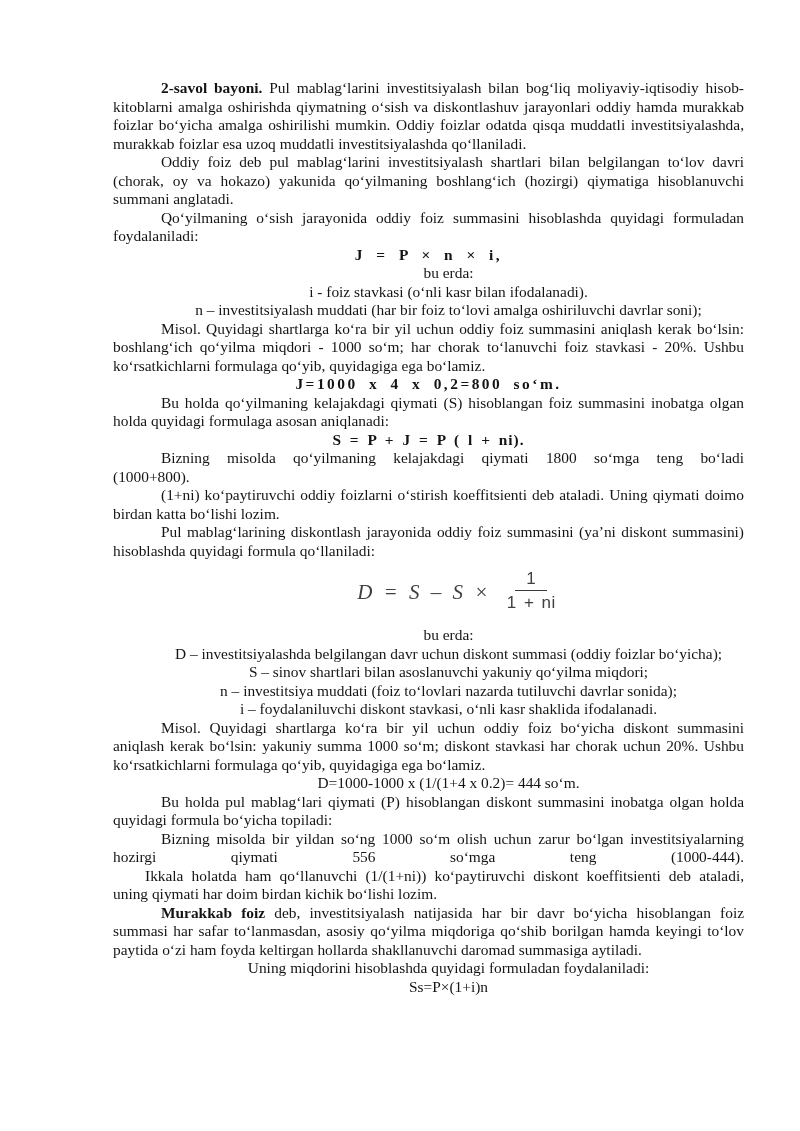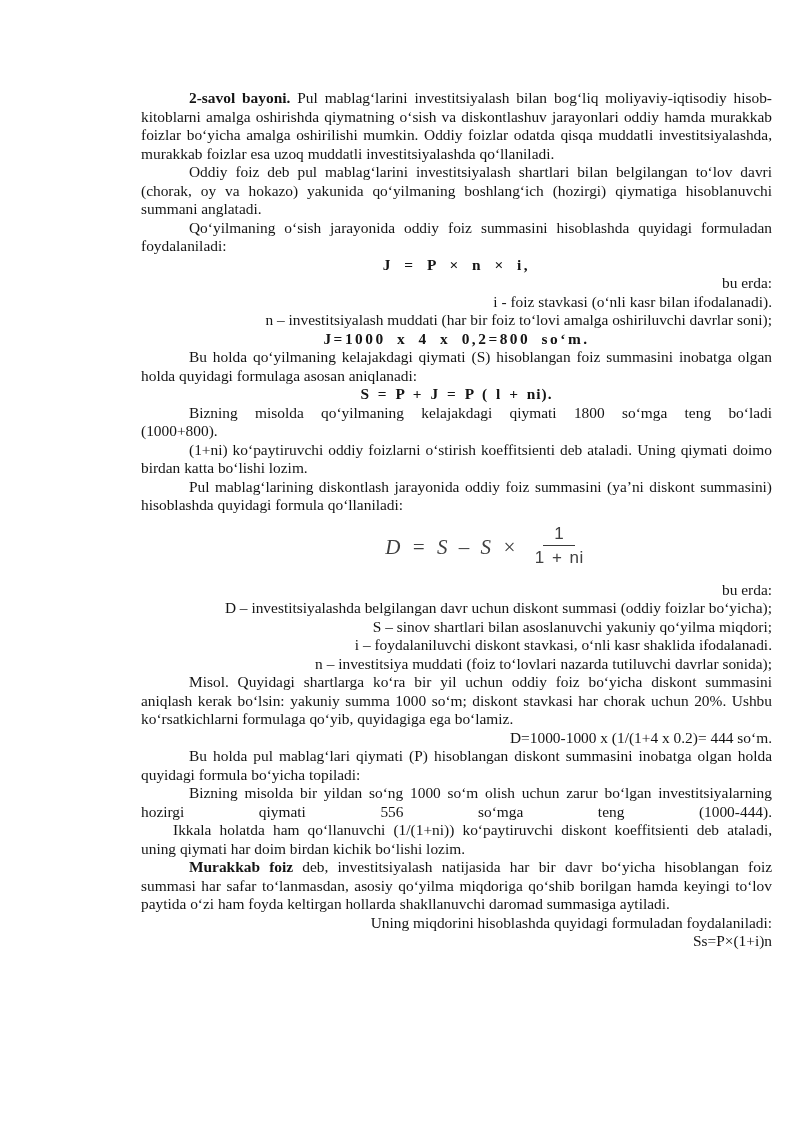--- a/index.html
+++ b/index.html
@@ -12,35 +12,34 @@
     width: 800px;
     height: 1131px;
     background: #ffffff;
     overflow: hidden;
     font-family: "Liberation Serif", "DejaVu Serif", serif;
     color: #141414;
   }
   .doc {
     position: absolute;
     left: 113px;
-    top: 89px;
+    top: 79px;
     width: 631px;
     font-size: 15.4px;
     line-height: 18.5px;
     text-align: justify;
-    margin-left: 28px;
   }
   .doc p { margin: 0; }
 
   p.body { text-indent: 48px; }
   p.body.indent-sm { text-indent: 32px; }
 
   p.def {
     text-indent: 40px;
-    text-align: right;
+    text-align: center;
   }
 
   p.formula {
     text-align: center;
     text-indent: 0;
     font-weight: bold;
     letter-spacing: 1px;
     word-spacing: 3px;
   }
   p.formula.spaced {
@@ -96,36 +95,37 @@
 
 <div class="page">
   <div class="doc">
       <p class="body"><span class="lead">2-savol bayoni.</span> Pul mablag‘larini investitsiyalash bilan bog‘liq moliyaviy-iqtisodiy hisob-kitoblarni amalga oshirishda qiymatning o‘sish va diskontlashuv jarayonlari oddiy hamda murakkab foizlar bo‘yicha amalga oshirilishi mumkin. Oddiy foizlar odatda qisqa muddatli investitsiyalashda, murakkab foizlar esa uzoq muddatli investitsiyalashda qo‘llaniladi.</p>
       <p class="body">Oddiy foiz deb pul mablag‘larini investitsiyalash shartlari bilan belgilangan to‘lov davri (chorak, oy va hokazo) yakunida qo‘yilmaning boshlang‘ich (hozirgi) qiymatiga hisoblanuvchi summani anglatadi.</p>
       <p class="body">Qo‘yilmaning o‘sish jarayonida oddiy foiz summasini hisoblashda quyidagi formuladan foydalaniladi:</p>
       <p class="formula spaced">J = P × n × i,</p>
       <p class="def">bu erda:</p>
       <p class="def">i - foiz stavkasi (o‘nli kasr bilan ifodalanadi).</p>
       <p class="def">n – investitsiyalash muddati (har bir foiz to‘lovi amalga oshiriluvchi davrlar soni);</p>
+      <p class="body">Misol. Quyidagi shartlarga ko‘ra bir yil uchun oddiy foiz summasini aniqlash kerak bo‘lsin: boshlang‘ich qo‘yilma miqdori - 1000 so‘m; har chorak to‘lanuvchi foiz stavkasi - 20%. Ushbu ko‘rsatkichlarni formulaga qo‘yib, quyidagiga ega bo‘lamiz.</p>
       <p class="formula spaced">J=1000 x 4 x 0,2=800 so‘m.</p>
       <p class="body">Bu holda qo‘yilmaning kelajakdagi qiymati (S) hisoblangan foiz summasini inobatga olgan holda quyidagi formulaga asosan aniqlanadi:</p>
       <p class="formula">S = P + J = P ( l + ni).</p>
       <p class="body stretch">Bizning misolda qo‘yilmaning kelajakdagi qiymati 1800 so‘mga teng bo‘ladi
 (1000+800).</p>
       <p class="body">(1+ni) ko‘paytiruvchi oddiy foizlarni o‘stirish koeffitsienti deb ataladi. Uning qiymati doimo birdan katta bo‘lishi lozim.</p>
       <p class="body">Pul mablag‘larining diskontlash jarayonida oddiy foiz summasini (ya’ni diskont summasini) hisoblashda quyidagi formula qo‘llaniladi:</p>
       <div class="formula-fraction"><span class="f-lhs">D = S – S × </span><span class="frac">
           <span class="num">1</span>
           <span class="den">1 + ni</span>
         </span></div>
       <p class="def">bu erda:</p>
       <p class="def">D – investitsiyalashda belgilangan davr uchun diskont summasi (oddiy foizlar bo‘yicha);</p>
       <p class="def">S – sinov shartlari bilan asoslanuvchi yakuniy qo‘yilma miqdori;</p>
+      <p class="def">n – investitsiya muddati (foiz to‘lovlari nazarda tutiluvchi davrlar sonida);</p>
       <p class="def">i – foydalaniluvchi diskont stavkasi, o‘nli kasr shaklida ifodalanadi.</p>
-      <p class="def">n – investitsiya muddati (foiz to‘lovlari nazarda tutiluvchi davrlar sonida);</p>
       <p class="body">Misol. Quyidagi shartlarga ko‘ra bir yil uchun oddiy foiz bo‘yicha diskont summasini aniqlash kerak bo‘lsin: yakuniy summa 1000 so‘m; diskont stavkasi har chorak uchun 20%. Ushbu ko‘rsatkichlarni formulaga qo‘yib, quyidagiga ega bo‘lamiz.</p>
       <p class="def">D=1000-1000 x (1/(1+4 x 0.2)= 444 so‘m.</p>
       <p class="body">Bu holda pul mablag‘lari qiymati (P) hisoblangan diskont summasini inobatga olgan holda quyidagi formula bo‘yicha topiladi:</p>
       <p class="body stretch">Bizning misolda bir yildan so‘ng 1000 so‘m olish uchun zarur bo‘lgan investitsiyalarning
 hozirgi qiymati 556 so‘mga teng (1000-444).</p>
       <p class="body indent-sm">Ikkala holatda ham qo‘llanuvchi (1/(1+ni)) ko‘paytiruvchi diskont koeffitsienti deb ataladi, uning qiymati har doim birdan kichik bo‘lishi lozim.</p>
       <p class="body"><span class="lead">Murakkab foiz</span> deb, investitsiyalash natijasida har bir davr bo‘yicha hisoblangan foiz summasi har safar to‘lanmasdan, asosiy qo‘yilma miqdoriga qo‘shib borilgan hamda keyingi to‘lov paytida o‘zi ham foyda keltirgan hollarda shakllanuvchi daromad summasiga aytiladi.</p>
       <p class="def">Uning miqdorini hisoblashda quyidagi formuladan foydalaniladi:</p>
       <p class="def">Ss=P×(1+i)n</p>
     </div>

